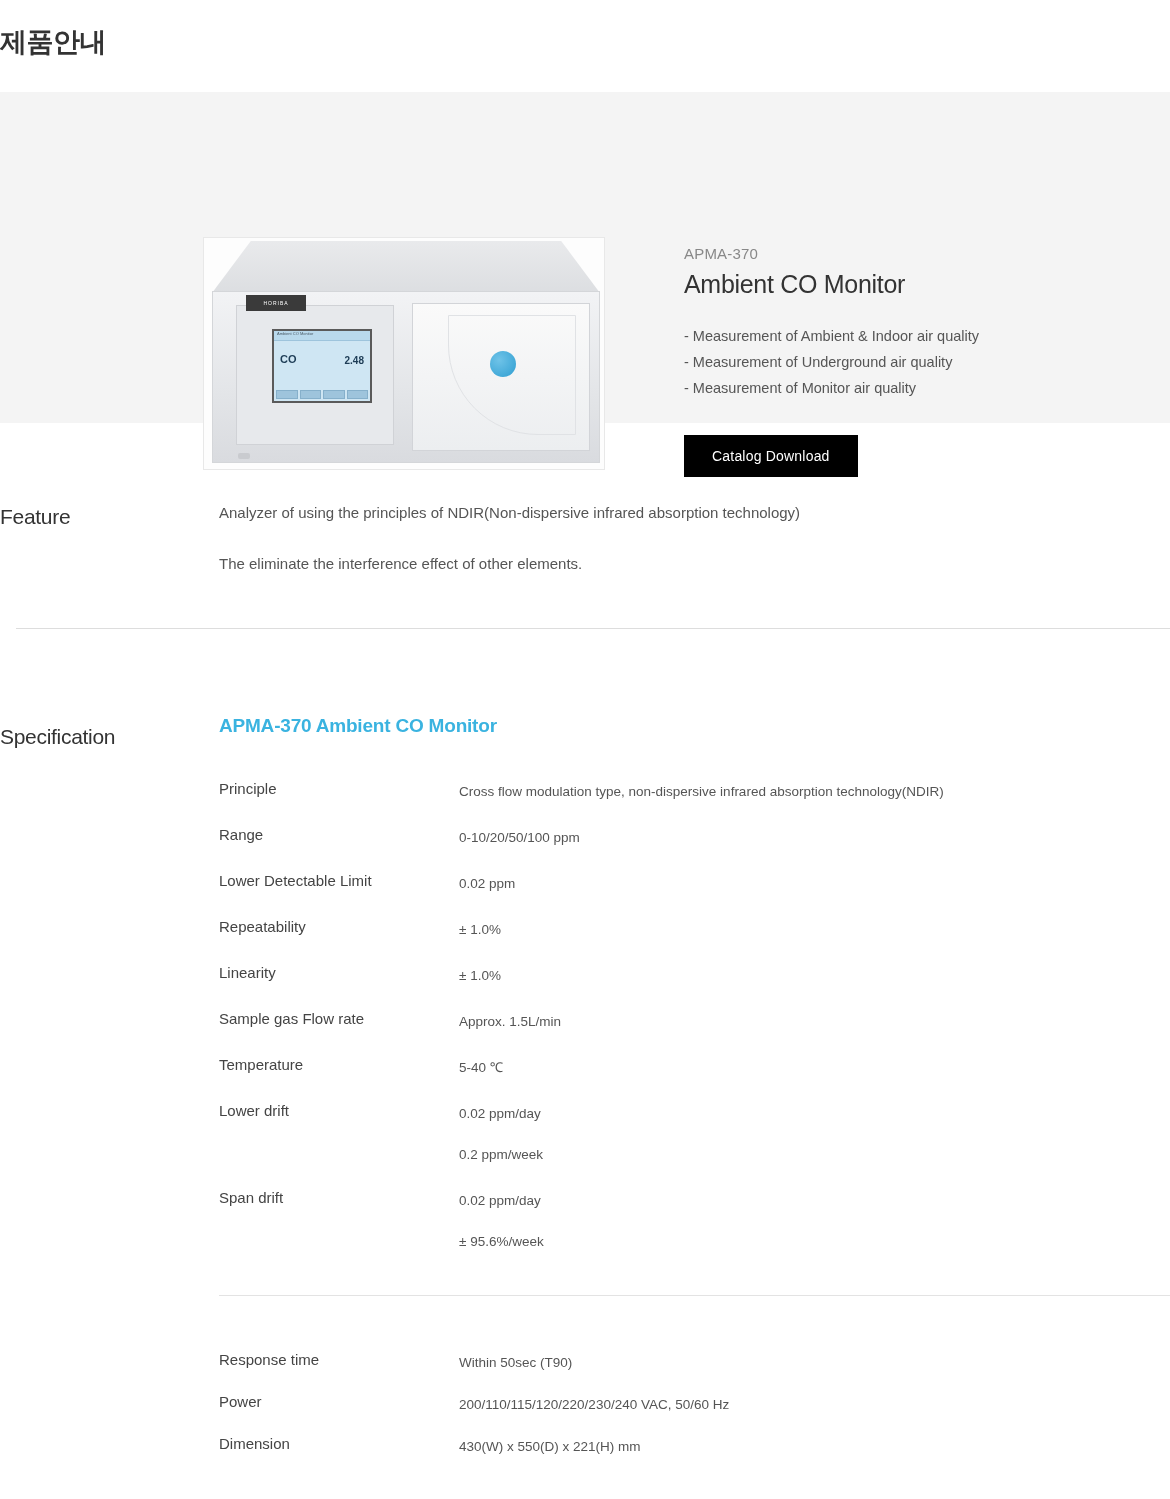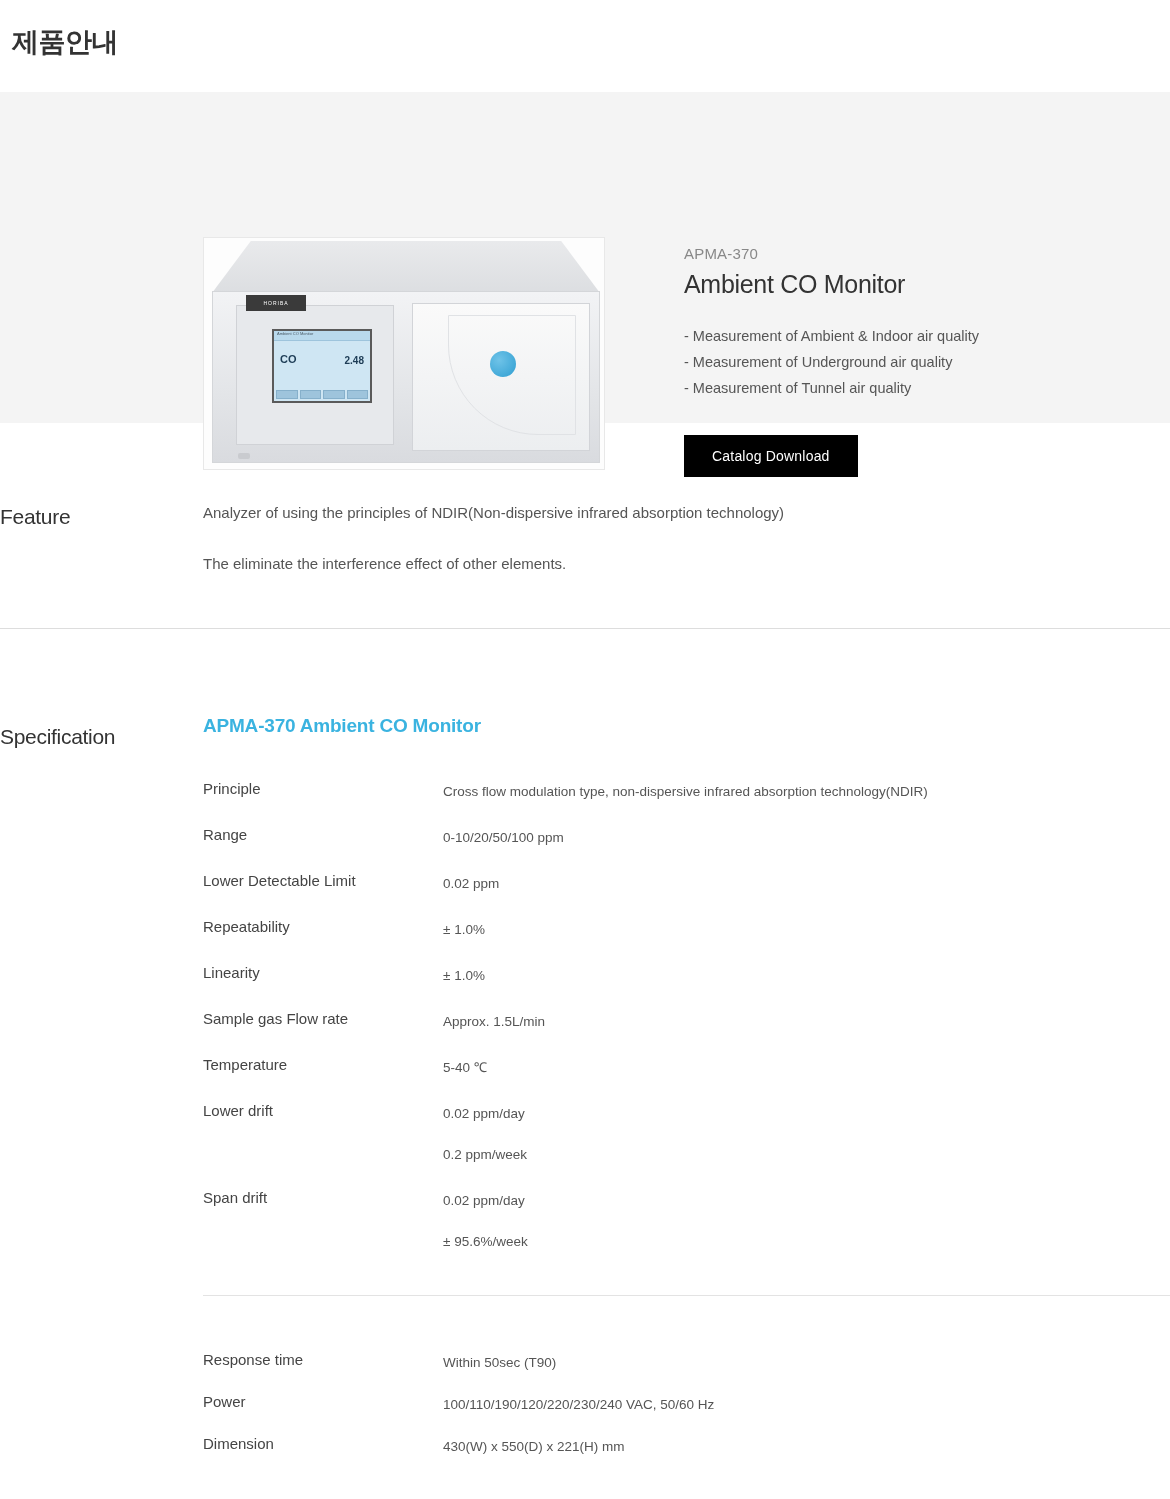--- a/index.html
+++ b/index.html
@@ -12,21 +12,21 @@
     width: 1170px;
     min-height: 1499px;
     font-family: "Liberation Sans", sans-serif;
     color: #444;
     position: relative;
   }
 
   
   .page-title-bar {
     height: 92px;
-    padding-left: 12px;
+    padding-left: 0px;
     display: flex;
     align-items: flex-end;
   }
   .page-title {
     font-size: 27px;
     font-weight: bold;
     color: #333333;
     letter-spacing: -0.5px;
     line-height: 1;
     padding-bottom: 18px;
@@ -187,21 +187,21 @@
     padding: 13px 28px;
     letter-spacing: 0.2px;
     cursor: pointer;
     font-family: "Liberation Sans", sans-serif;
   }
 
   
   .section {
     position: relative;
     width: 1170px;
-    padding-left: 0;
+    padding-left: 16px;
   }
   .section-label {
     position: absolute;
     left: 0;
     top: 0;
     font-size: 21px;
     color: #333333;
     letter-spacing: -0.3px;
   }
   .section-body {
@@ -299,21 +299,21 @@
       <div class="an-foot"></div>
     </div>
   </div>
 
   <div class="hero-info">
     <p class="model-no">APMA-370</p>
     <h2 class="model-name">Ambient CO Monitor</h2>
     <ul class="bullet-list">
       <li>- Measurement of Ambient &amp; Indoor air quality</li>
       <li>- Measurement of Underground air quality</li>
-      <li>- Measurement of Tunnel air quality</li>
+      <li>- Measurement of Monitor air quality</li>
     </ul>
     <button class="catalog-btn">Catalog Download</button>
   </div>
 </section>
 
 <section class="section" id="feature-section">
   <div class="section-label">Feature</div>
   <div class="section-body">
     <p class="feature-line">Analyzer of using the principles of NDIR(Non-dispersive infrared absorption technology)</p>
     <p class="feature-line">The eliminate the interference effect of other elements.</p>
@@ -376,21 +376,21 @@
     <div class="spec-inner-divider"></div>
 
     <table class="spec-table second">
       <tbody>
         <tr>
           <td class="spec-key">Response time</td>
           <td class="spec-val">Within 50sec (T90)</td>
         </tr>
         <tr>
           <td class="spec-key">Power</td>
-          <td class="spec-val">100/110/190/120/220/230/240 VAC, 50/60 Hz</td>
+          <td class="spec-val">200/110/115/120/220/230/240 VAC, 50/60 Hz</td>
         </tr>
         <tr>
           <td class="spec-key">Dimension</td>
           <td class="spec-val">430(W) x 550(D) x 221(H) mm</td>
         </tr>
 
       </tbody>
     </table>
   </div>
 </section>

